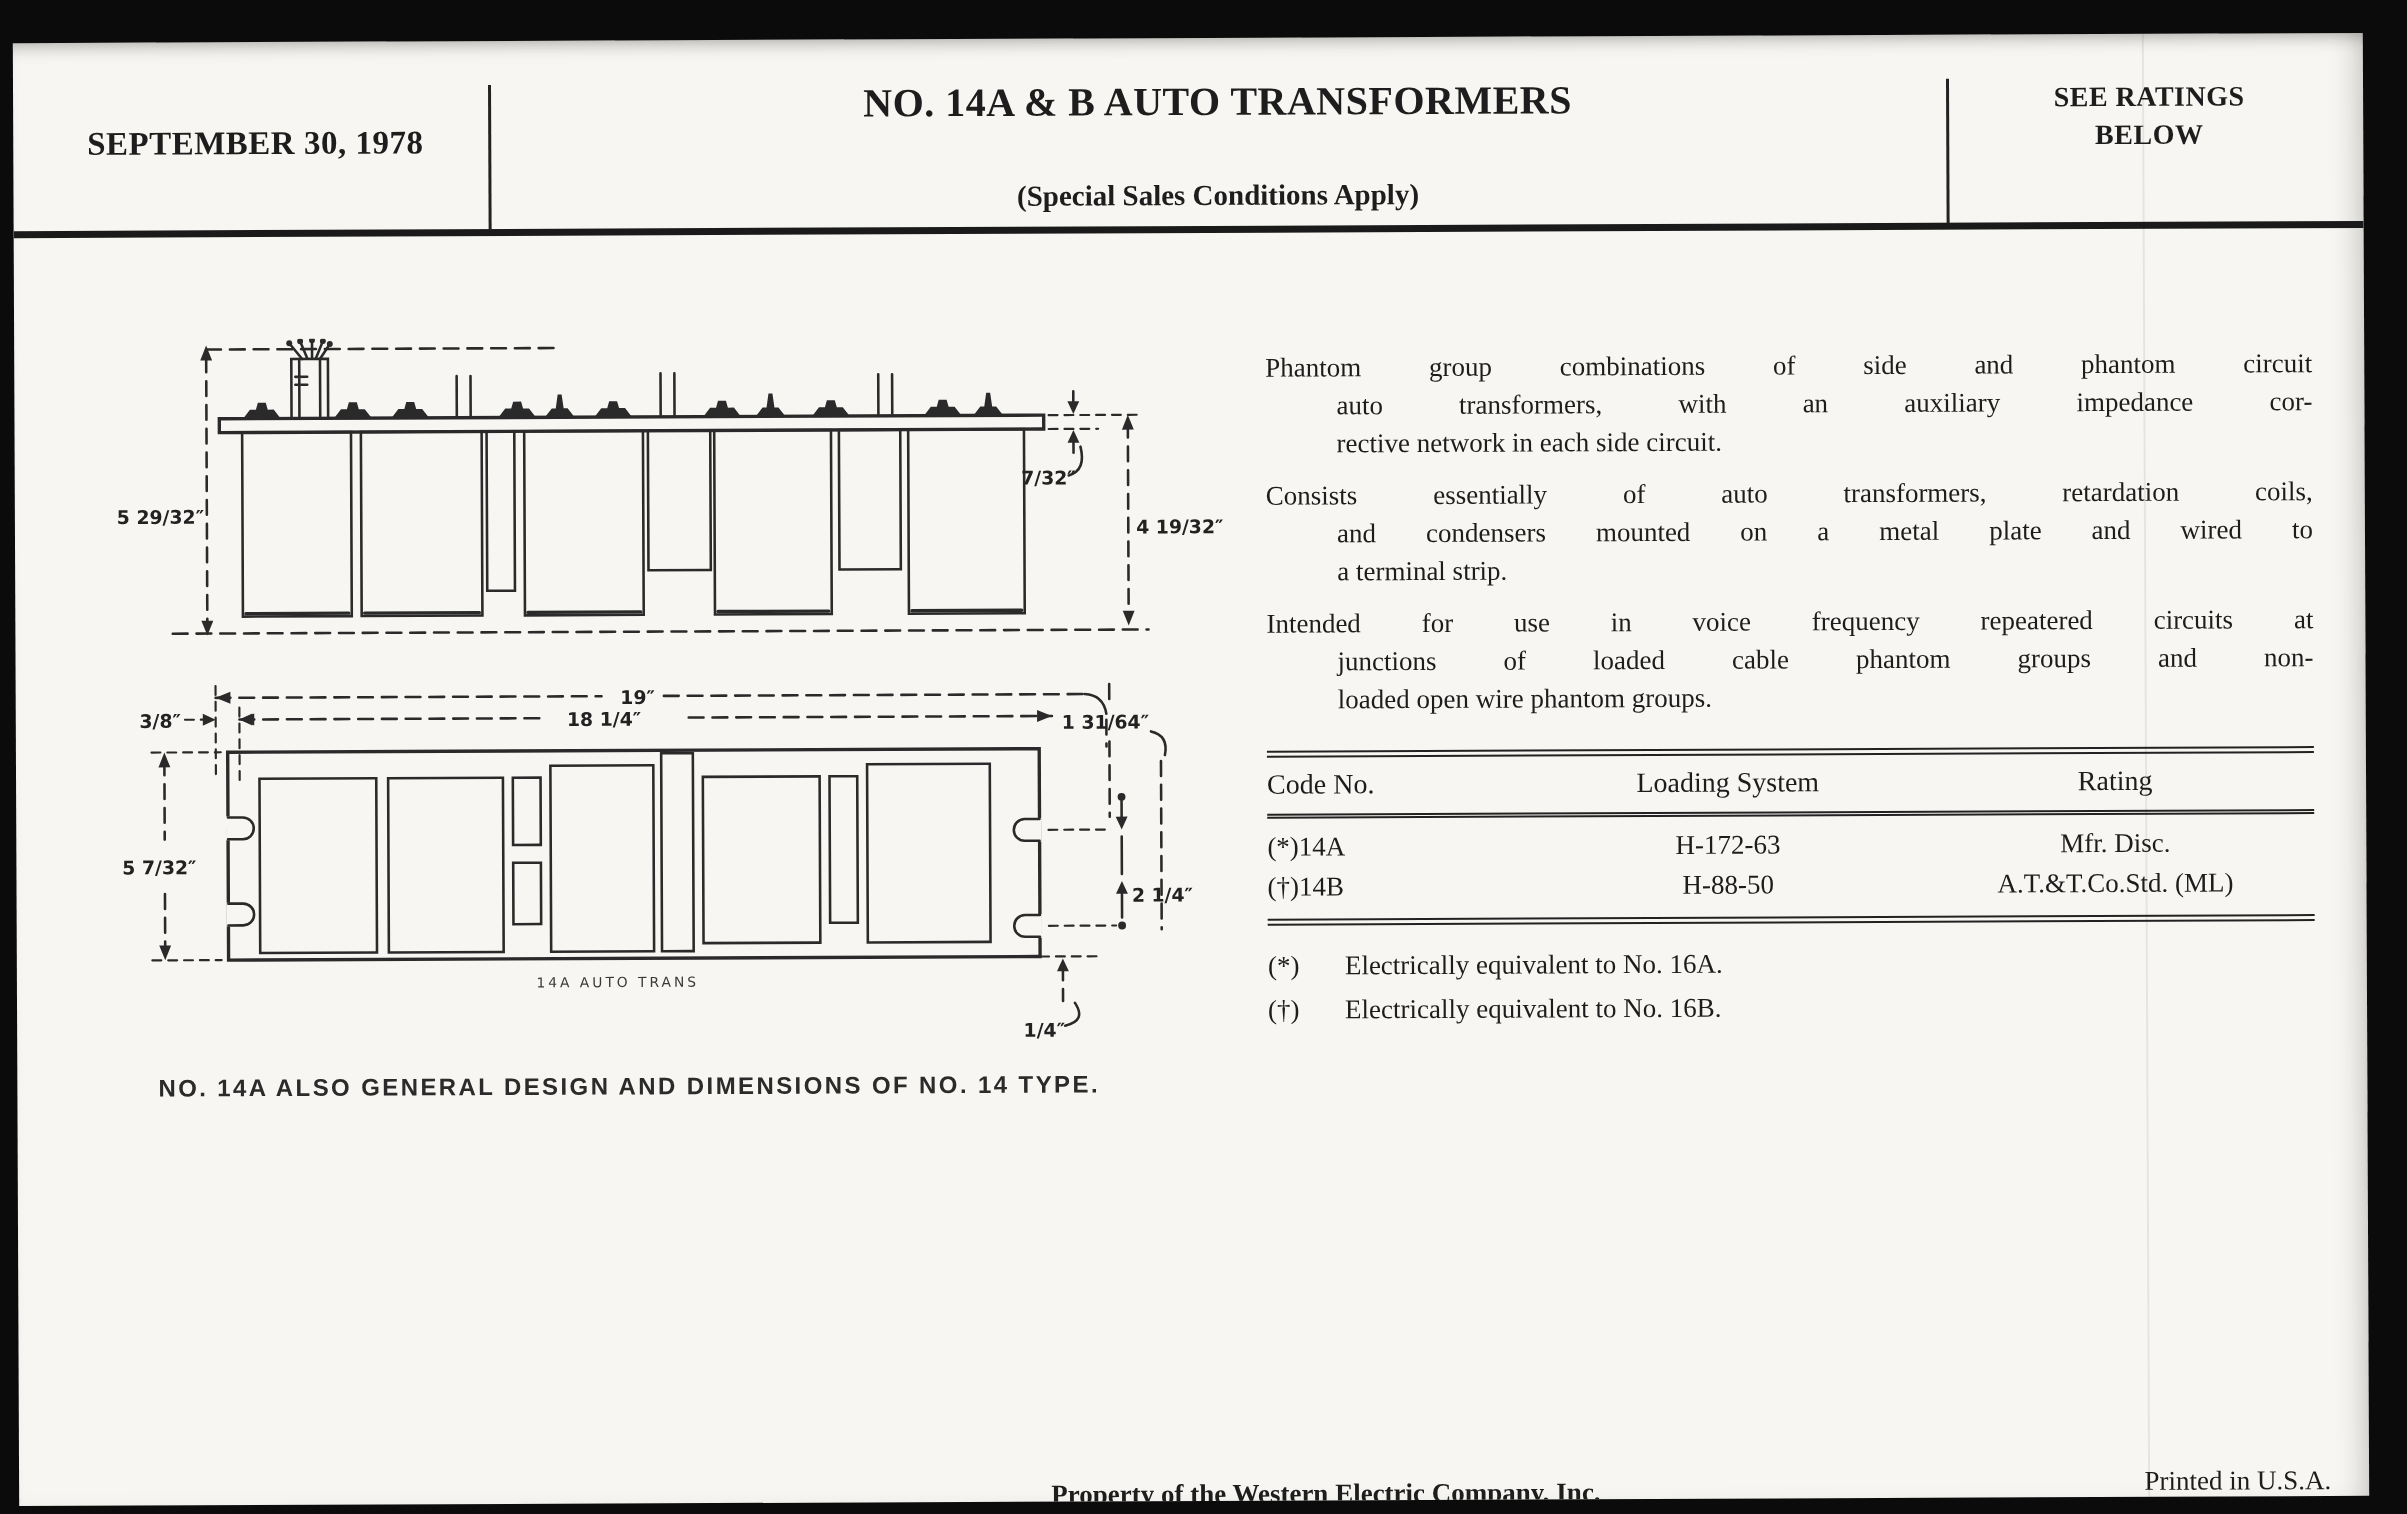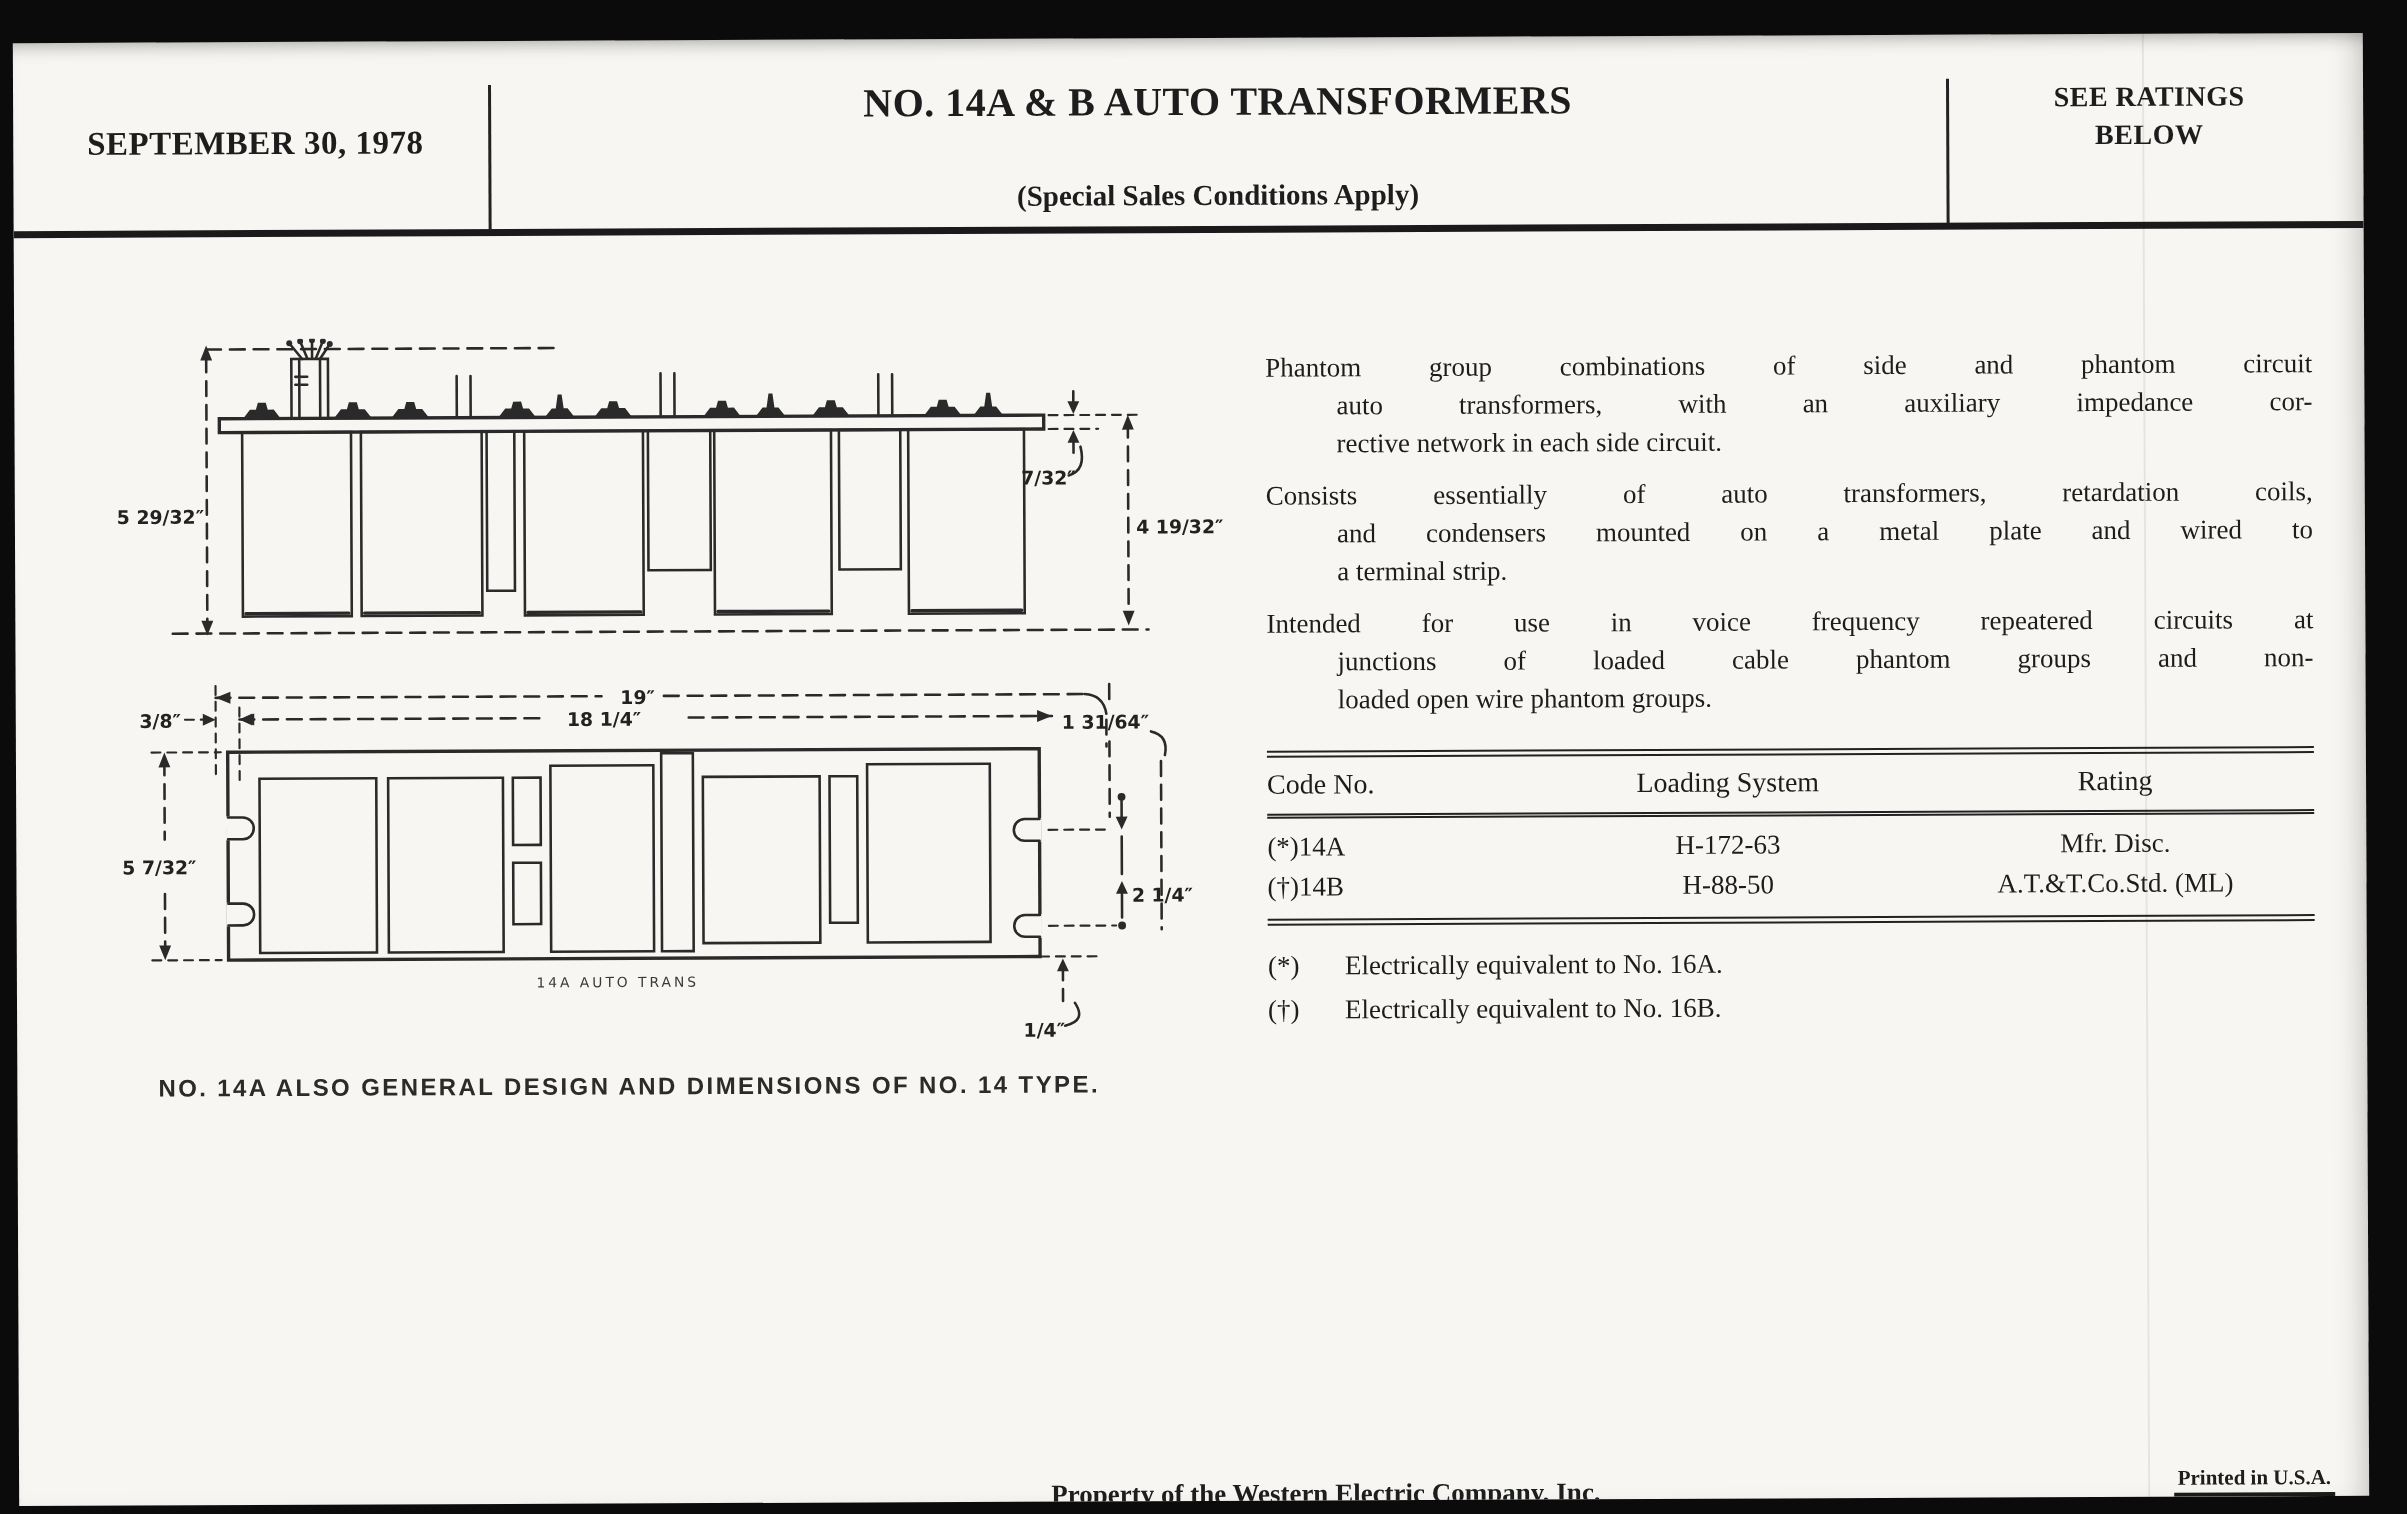--- a/index.html
+++ b/index.html
@@ -53,21 +53,21 @@
   svg .thick{stroke-width:3.4;}
   svg .dash{stroke-dasharray:15 9;}
   svg .dash2{stroke-dasharray:9 7;stroke-width:2.2;}
   svg .fillink{fill:#2a2a2a;stroke:none;}
   svg .erase{fill:#f7f6f2;stroke:none;}
   svg text.dimtxt{font-family:"DejaVu Sans",sans-serif;font-weight:bold;font-size:19px;fill:#222;stroke:none;}
   svg text.stamp{font-family:"DejaVu Sans",sans-serif;font-size:14px;letter-spacing:3px;fill:#3a3a3a;stroke:none;}
 
   
   #footer-prop{position:absolute;left:1032px;top:1441px;font-size:27px;font-weight:bold;}
-  #footer-printed{position:absolute;right:34px;top:1432px;font-size:21px;font-weight:bold;
+  #footer-printed{position:absolute;right:34px;top:1432px;font-size:27px;font-weight:normal;
     border-bottom:4px solid #1a1a1a;padding:0 4px 2px 4px;text-align:center;}
 
   #crease{position:absolute;left:2129px;top:0;width:2px;height:100%;background:rgba(0,0,0,.07);}
 </style>
 </head>
 <body>
 
 <div id="paper">
 
   <div id="hdr" class="serif">

